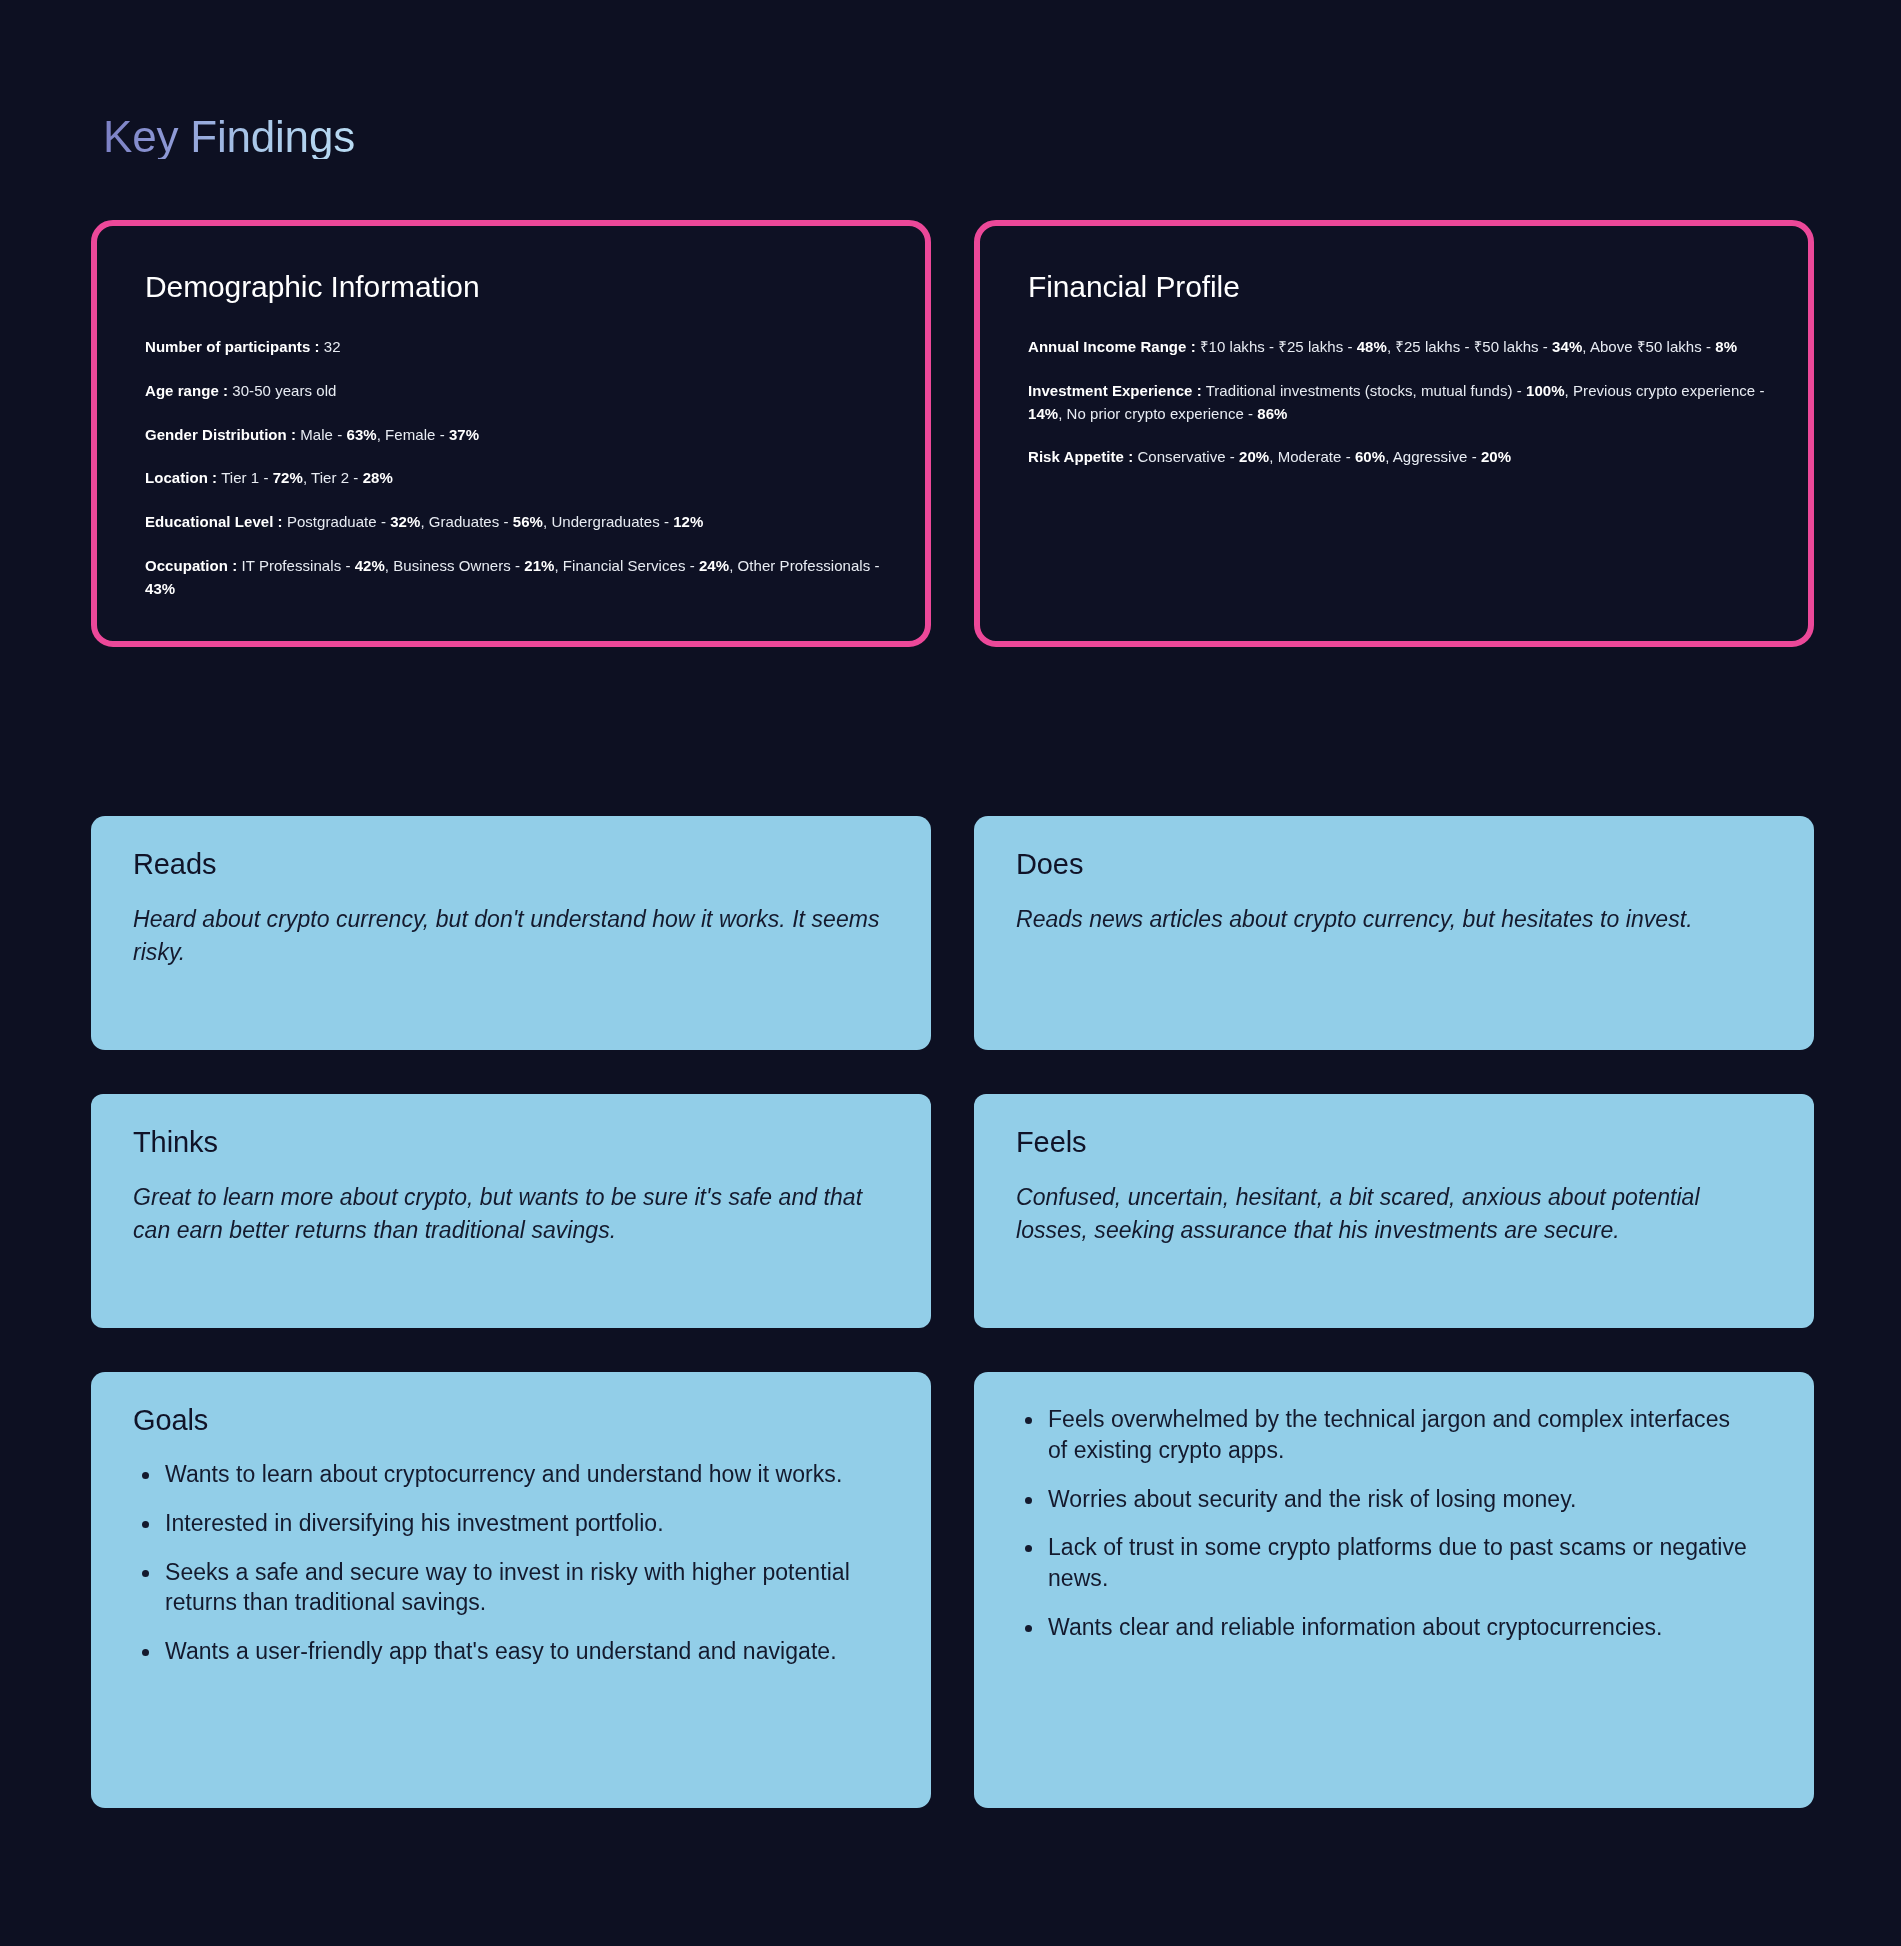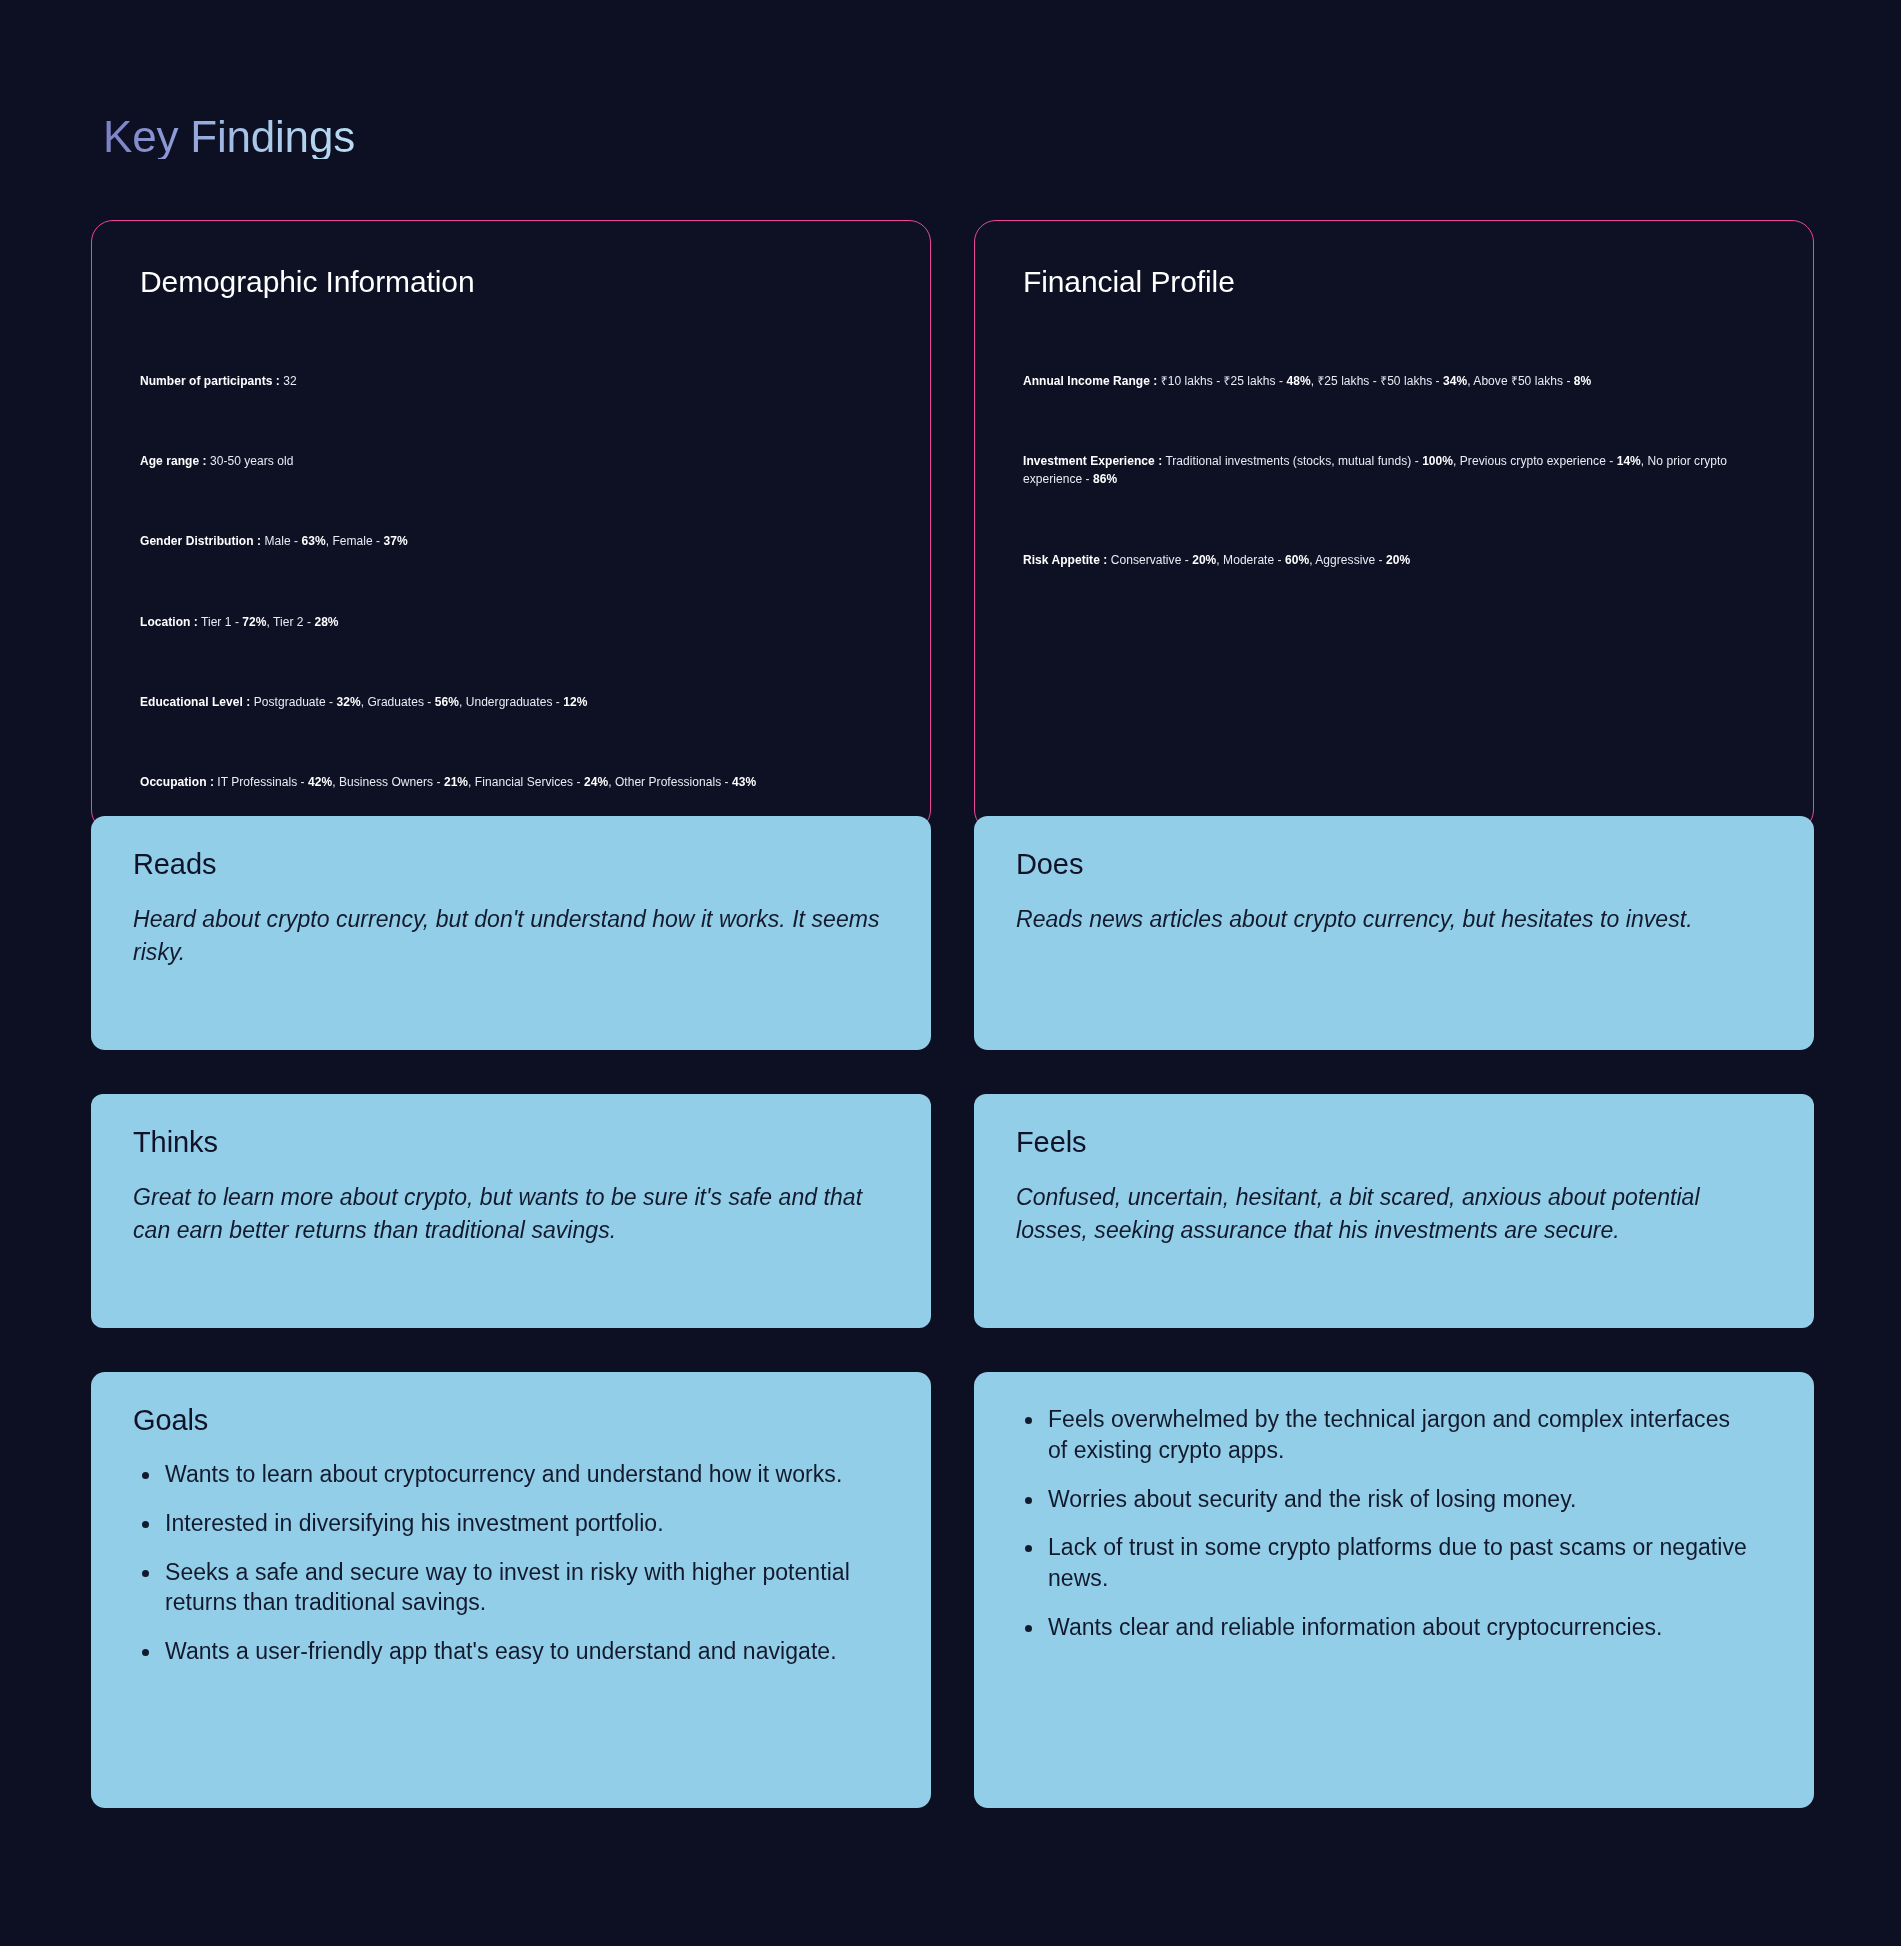--- a/index.html
+++ b/index.html
@@ -50,47 +50,46 @@
     left: 91px;
     top: 220px;
     width: 1723px;
     display: flex;
     gap: 43px;
   }
 
   .outline-card {
     width: 840px;
     min-height: 414px;
-    border: 1px solid #ec4899;
+    border: 6px solid #ec4899;
     border-radius: 22px;
     background: #0e1124;
     padding: 44px 31px 40px 48px;
   }
 
   .outline-card-title {
     font-size: 30px;
     font-weight: 400;
     letter-spacing: -0.1px;
     color: #ffffff;
     margin-bottom: 32px;
   }
 
   .fact-list {
     display: flex;
     flex-direction: column;
     gap: 21px;
   }
 
   .fact {
-    font-size: 12px;
+    font-size: 15px;
     line-height: 1.52;
     color: #e8ecf3;
     font-weight: 400;
     letter-spacing: 0.05px;
-    margin-top: 41px;
   }
 
   .fact b {
     font-weight: 700;
     color: #ffffff;
   }
 
   .fact .lbl {
     font-weight: 700;
     color: #ffffff;

